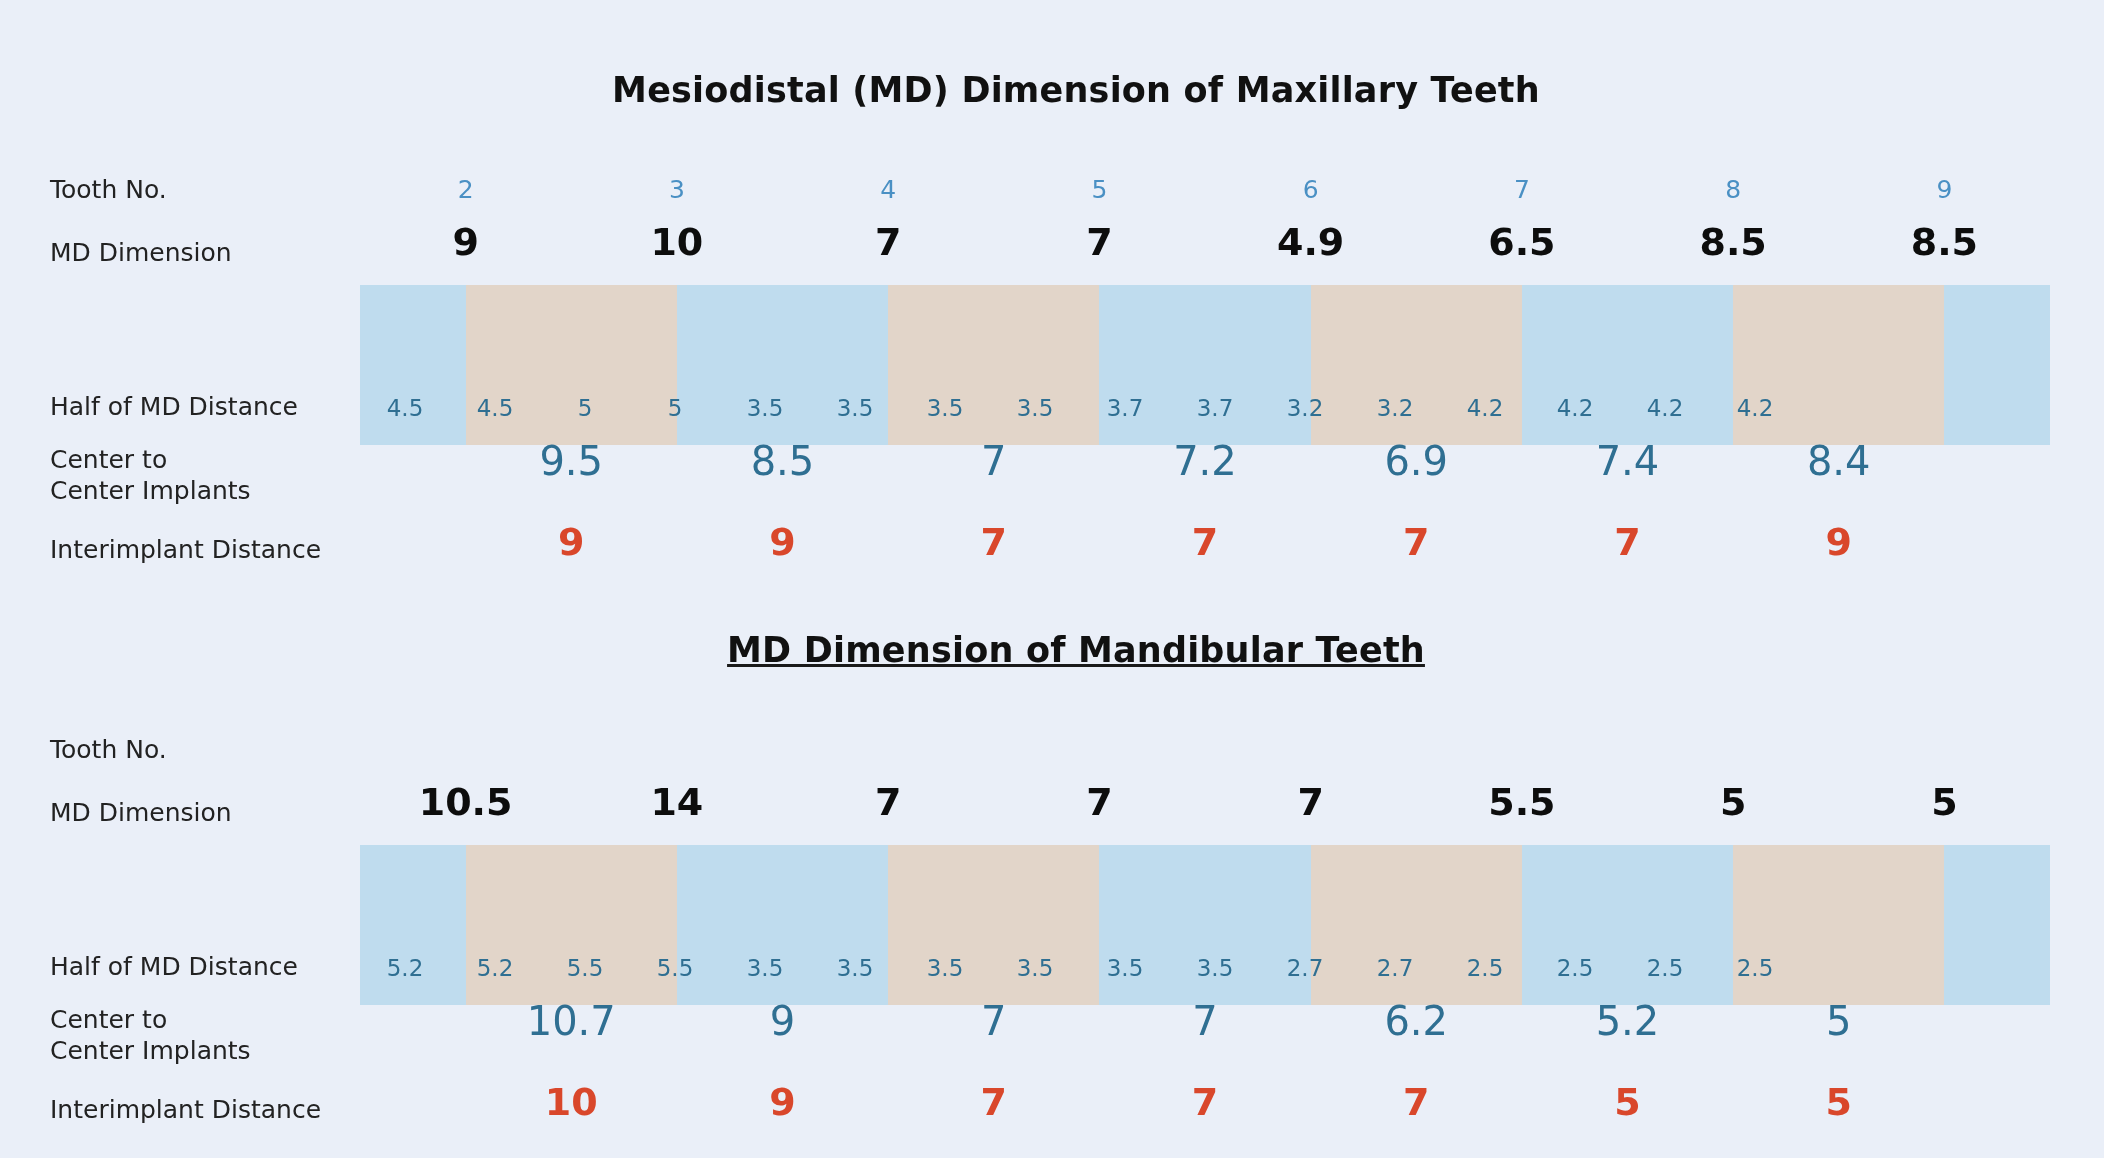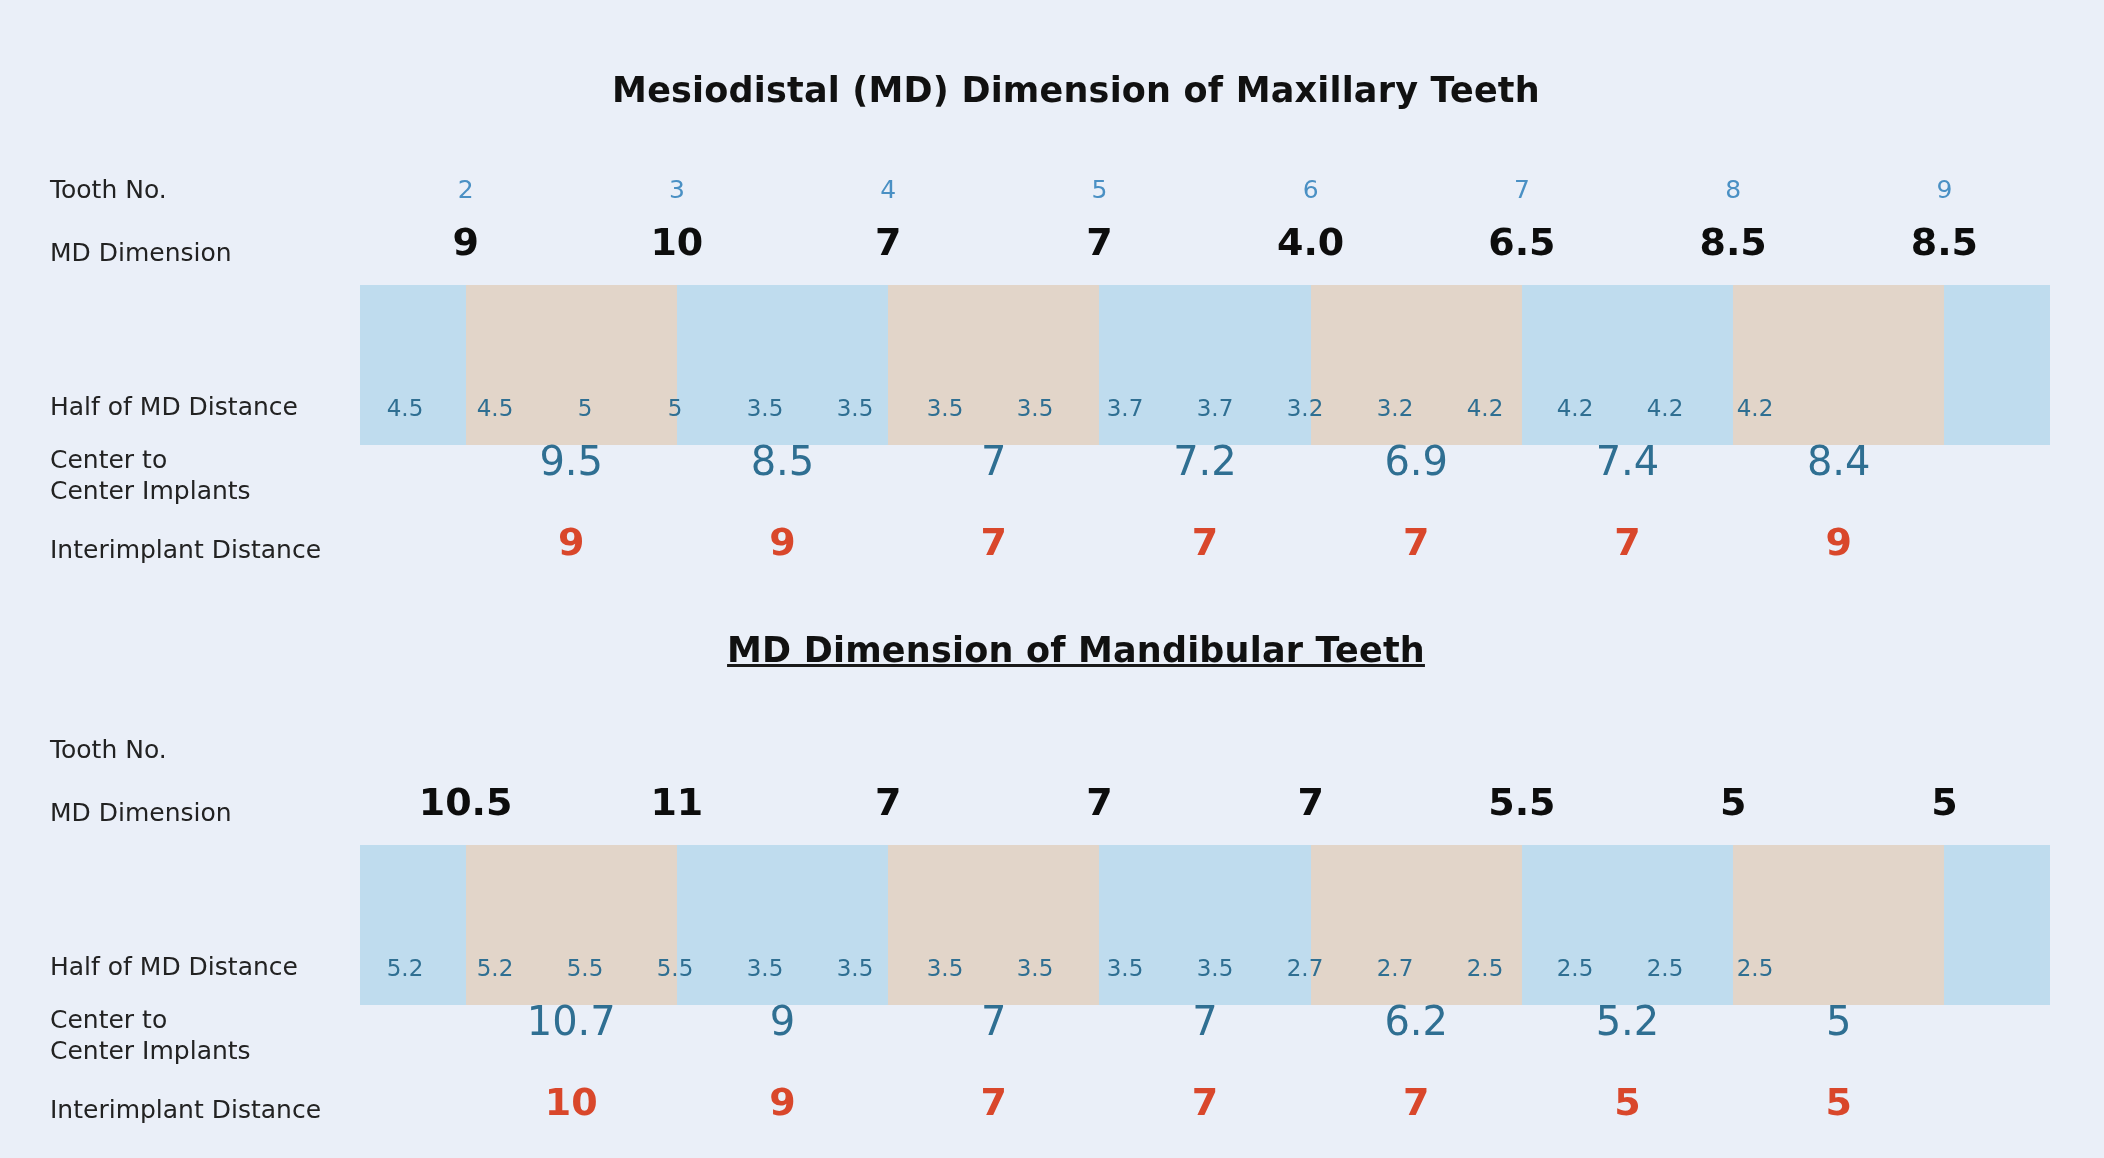--- a/index.html
+++ b/index.html
@@ -149,21 +149,21 @@
       <div class="tooth-cell">8</div>
       <div class="tooth-cell">9</div>
     </div>
 
     <div class="row-label" style="top:168px;">MD Dimension</div>
     <div class="md-row" style="top:150px;">
       <div class="md-cell">9</div>
       <div class="md-cell">10</div>
       <div class="md-cell">7</div>
       <div class="md-cell">7</div>
-      <div class="md-cell">4.0</div>
+      <div class="md-cell">4.9</div>
       <div class="md-cell">6.5</div>
       <div class="md-cell">8.5</div>
       <div class="md-cell">8.5</div>
     </div>
 
     <div class="bands" style="top:215px;">
       <div class="band half blue"></div>
       <div class="band full tan"></div>
       <div class="band full blue"></div>
       <div class="band full tan"></div>
@@ -224,21 +224,21 @@
 
   <div class="section" style="top:630px;text-decoration:underline;">
 
     <div class="section-title">MD Dimension of Mandibular Teeth</div>
 
     <div class="row-label" style="top:105px;">Tooth No.</div>
 
     <div class="row-label" style="top:168px;">MD Dimension</div>
     <div class="md-row" style="top:150px;">
       <div class="md-cell">10.5</div>
-      <div class="md-cell">11</div>
+      <div class="md-cell">14</div>
       <div class="md-cell">7</div>
       <div class="md-cell">7</div>
       <div class="md-cell">7</div>
       <div class="md-cell">5.5</div>
       <div class="md-cell">5</div>
       <div class="md-cell">5</div>
     </div>
 
     <div class="bands" style="top:215px;">
       <div class="band half blue"></div>

